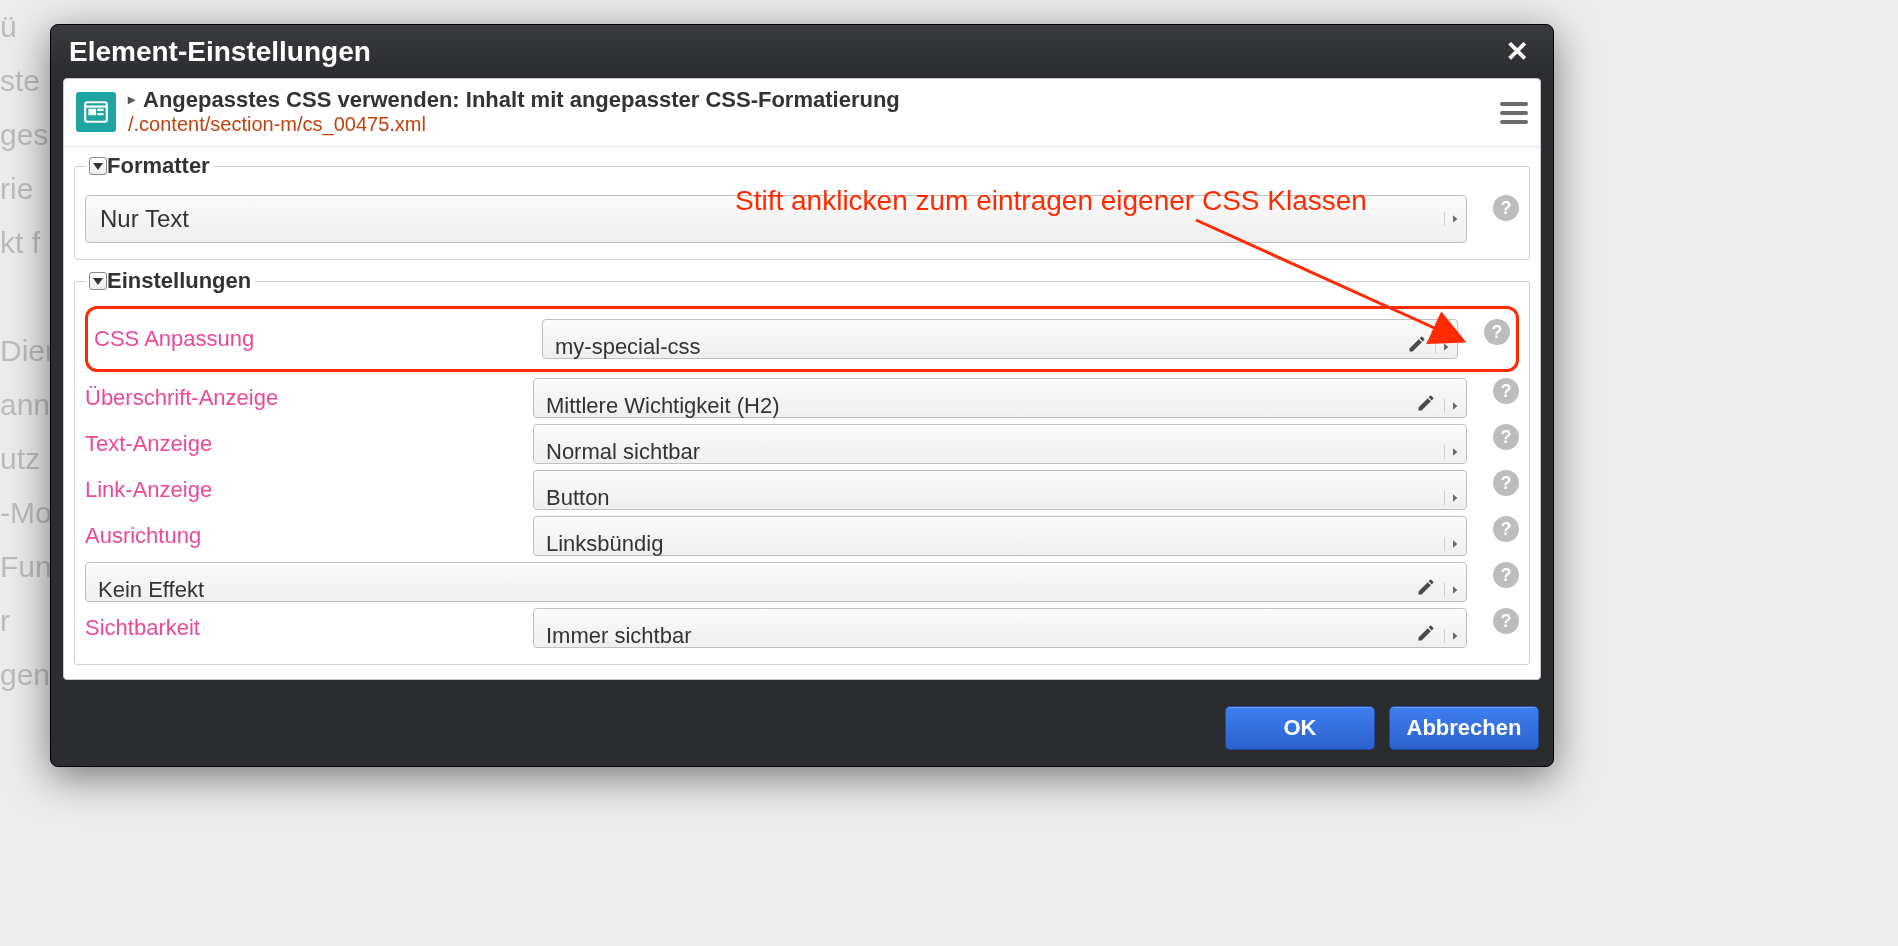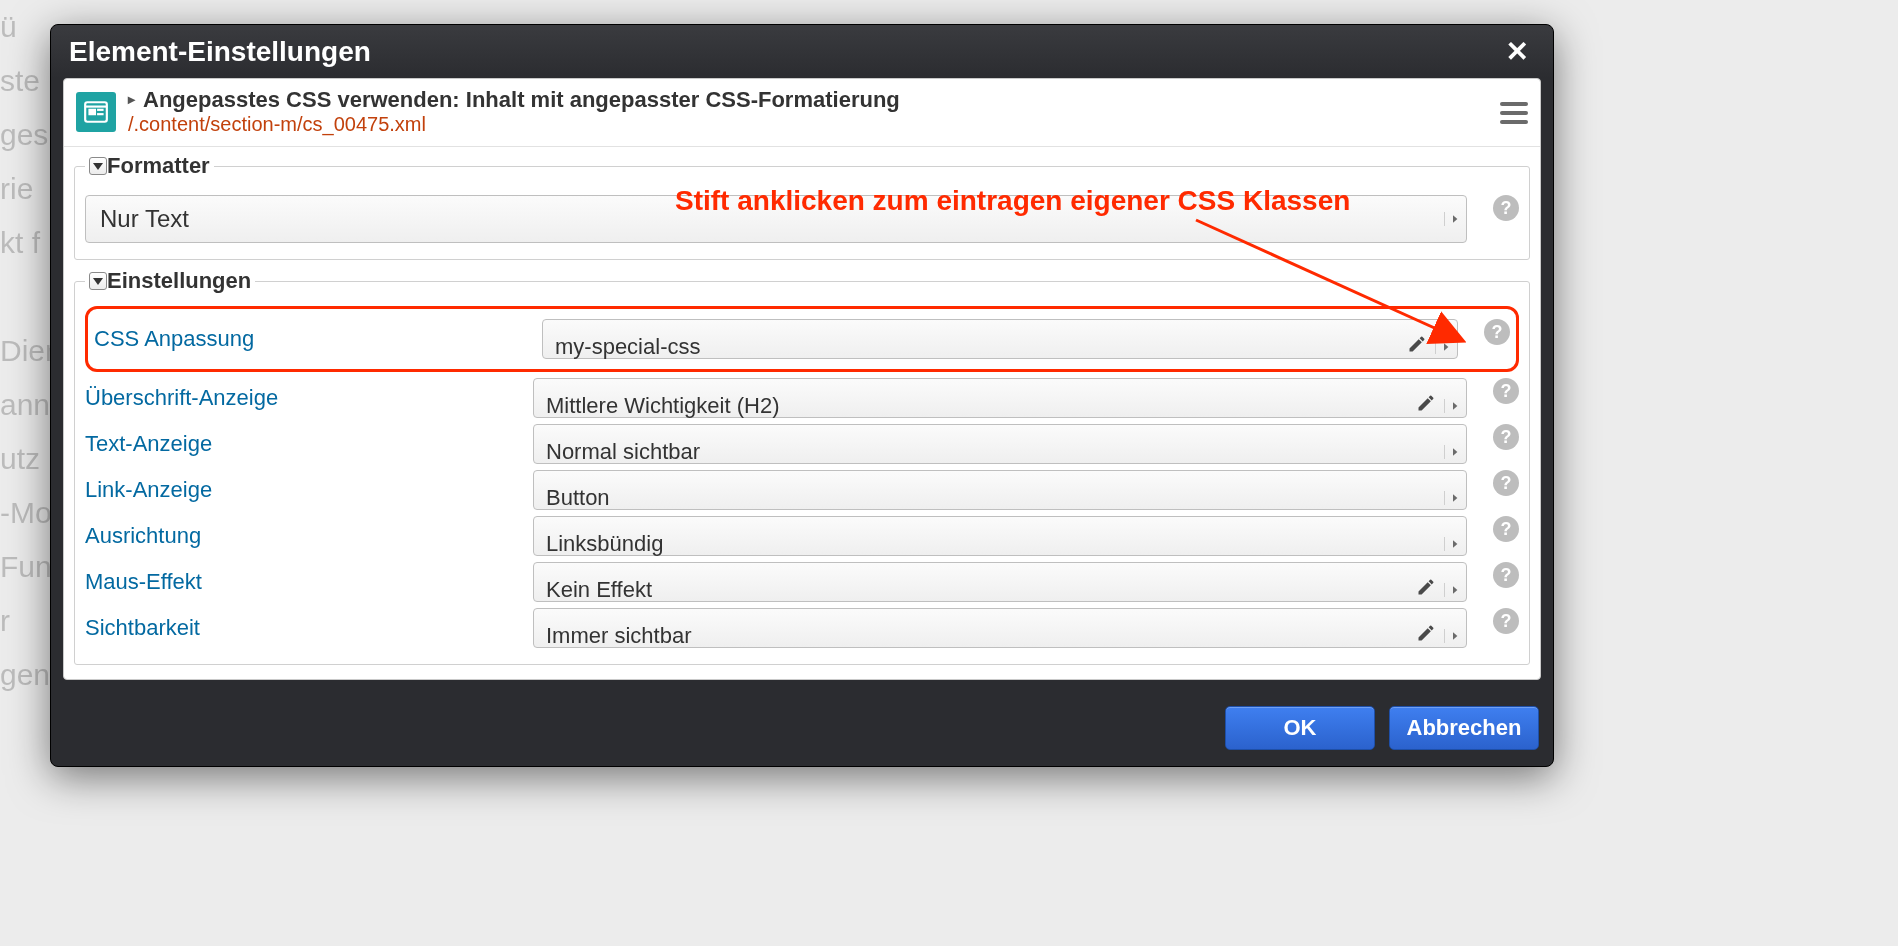--- a/index.html
+++ b/index.html
@@ -67,21 +67,21 @@
   .legend-toggle {
     width: 18px; height: 18px; border: 1px solid #8a8a8a; border-radius: 3px;
     background: linear-gradient(#fff,#ececec); display:flex;align-items:center;justify-content:center;
   }
   .legend-toggle svg { width: 10px; height: 10px; fill: #333; }
 
   .row {
     display: flex; align-items: center; gap: 12px; margin: 6px 0;
   }
   .row .label {
-    width: 436px; font-size: 22px; color: #0369a1;
+    width: 436px; font-size: 22px; color: #ec4899;
   }
   .row .val-wrap {
     flex: 1; display: flex; align-items: flex-start; gap: 26px;
   }
   .val {
     flex: 1; height: 40px; border: 1px solid #bfbfbf; border-radius: 4px;
     background: linear-gradient(#fbfbfb,#efefef);
     display: flex; align-items: center; justify-content: space-between;
     padding: 16px 8px 0 12px; font-size: 22px; color: #333;
   }
@@ -116,21 +116,21 @@
   }
   .btn {
     min-width: 150px; height: 44px; border-radius: 5px; border: 1px solid #1e4fa8;
     background: linear-gradient(#3f7ff0,#2b62cd); color: #fff; font-size: 22px; font-weight: 700;
     display:flex; align-items:center; justify-content:center; cursor:pointer;
     box-shadow: inset 0 1px 0 rgba(255,255,255,.25);
   }
   .btn.secondary {}
 
   .annotation {
-    position: absolute; left: 624px; top: 160px; color: #ff2a00; font-size: 28px; font-weight: 700;
+    position: absolute; left: 684px; top: 160px; color: #ff2a00; font-size: 28px; font-weight: 400;
     pointer-events: none;
   }
   svg.arrow { position: absolute; pointer-events:none; }
 
 </style>
 </head>
 <body>
 
 <div class="bg-blur">ü
 ste
@@ -292,21 +292,20 @@
                     <svg viewBox="0 0 8 12">
                       <polygon points="0,0 0,12 7,6"></polygon>
                     </svg>
                   </span>
                 </span>
               </div>
               <div class="help">?</div>
             </div>
           </div>
           <div class="row">
-            <div class="label">Maus-Effekt</div>
             <div class="val-wrap">
               <div class="val">
                 <span class="txt">Kein Effekt</span>
                 <span class="icons">
                   <span class="pencil"><svg viewBox="0 0 24 24">
                       <path d="M3 17.25V21h3.75L17.81 9.94l-3.75-3.75L3 17.25zM20.71 7.04a1 1 0 0 0 0-1.41l-2.34-2.34a1 1 0 0 0-1.41 0l-1.83 1.83 3.75 3.75 1.83-1.83z"></path>
                     </svg></span>
                   <span class="dd-caret">
                     <svg viewBox="0 0 8 12">
                       <polygon points="0,0 0,12 7,6"></polygon>

